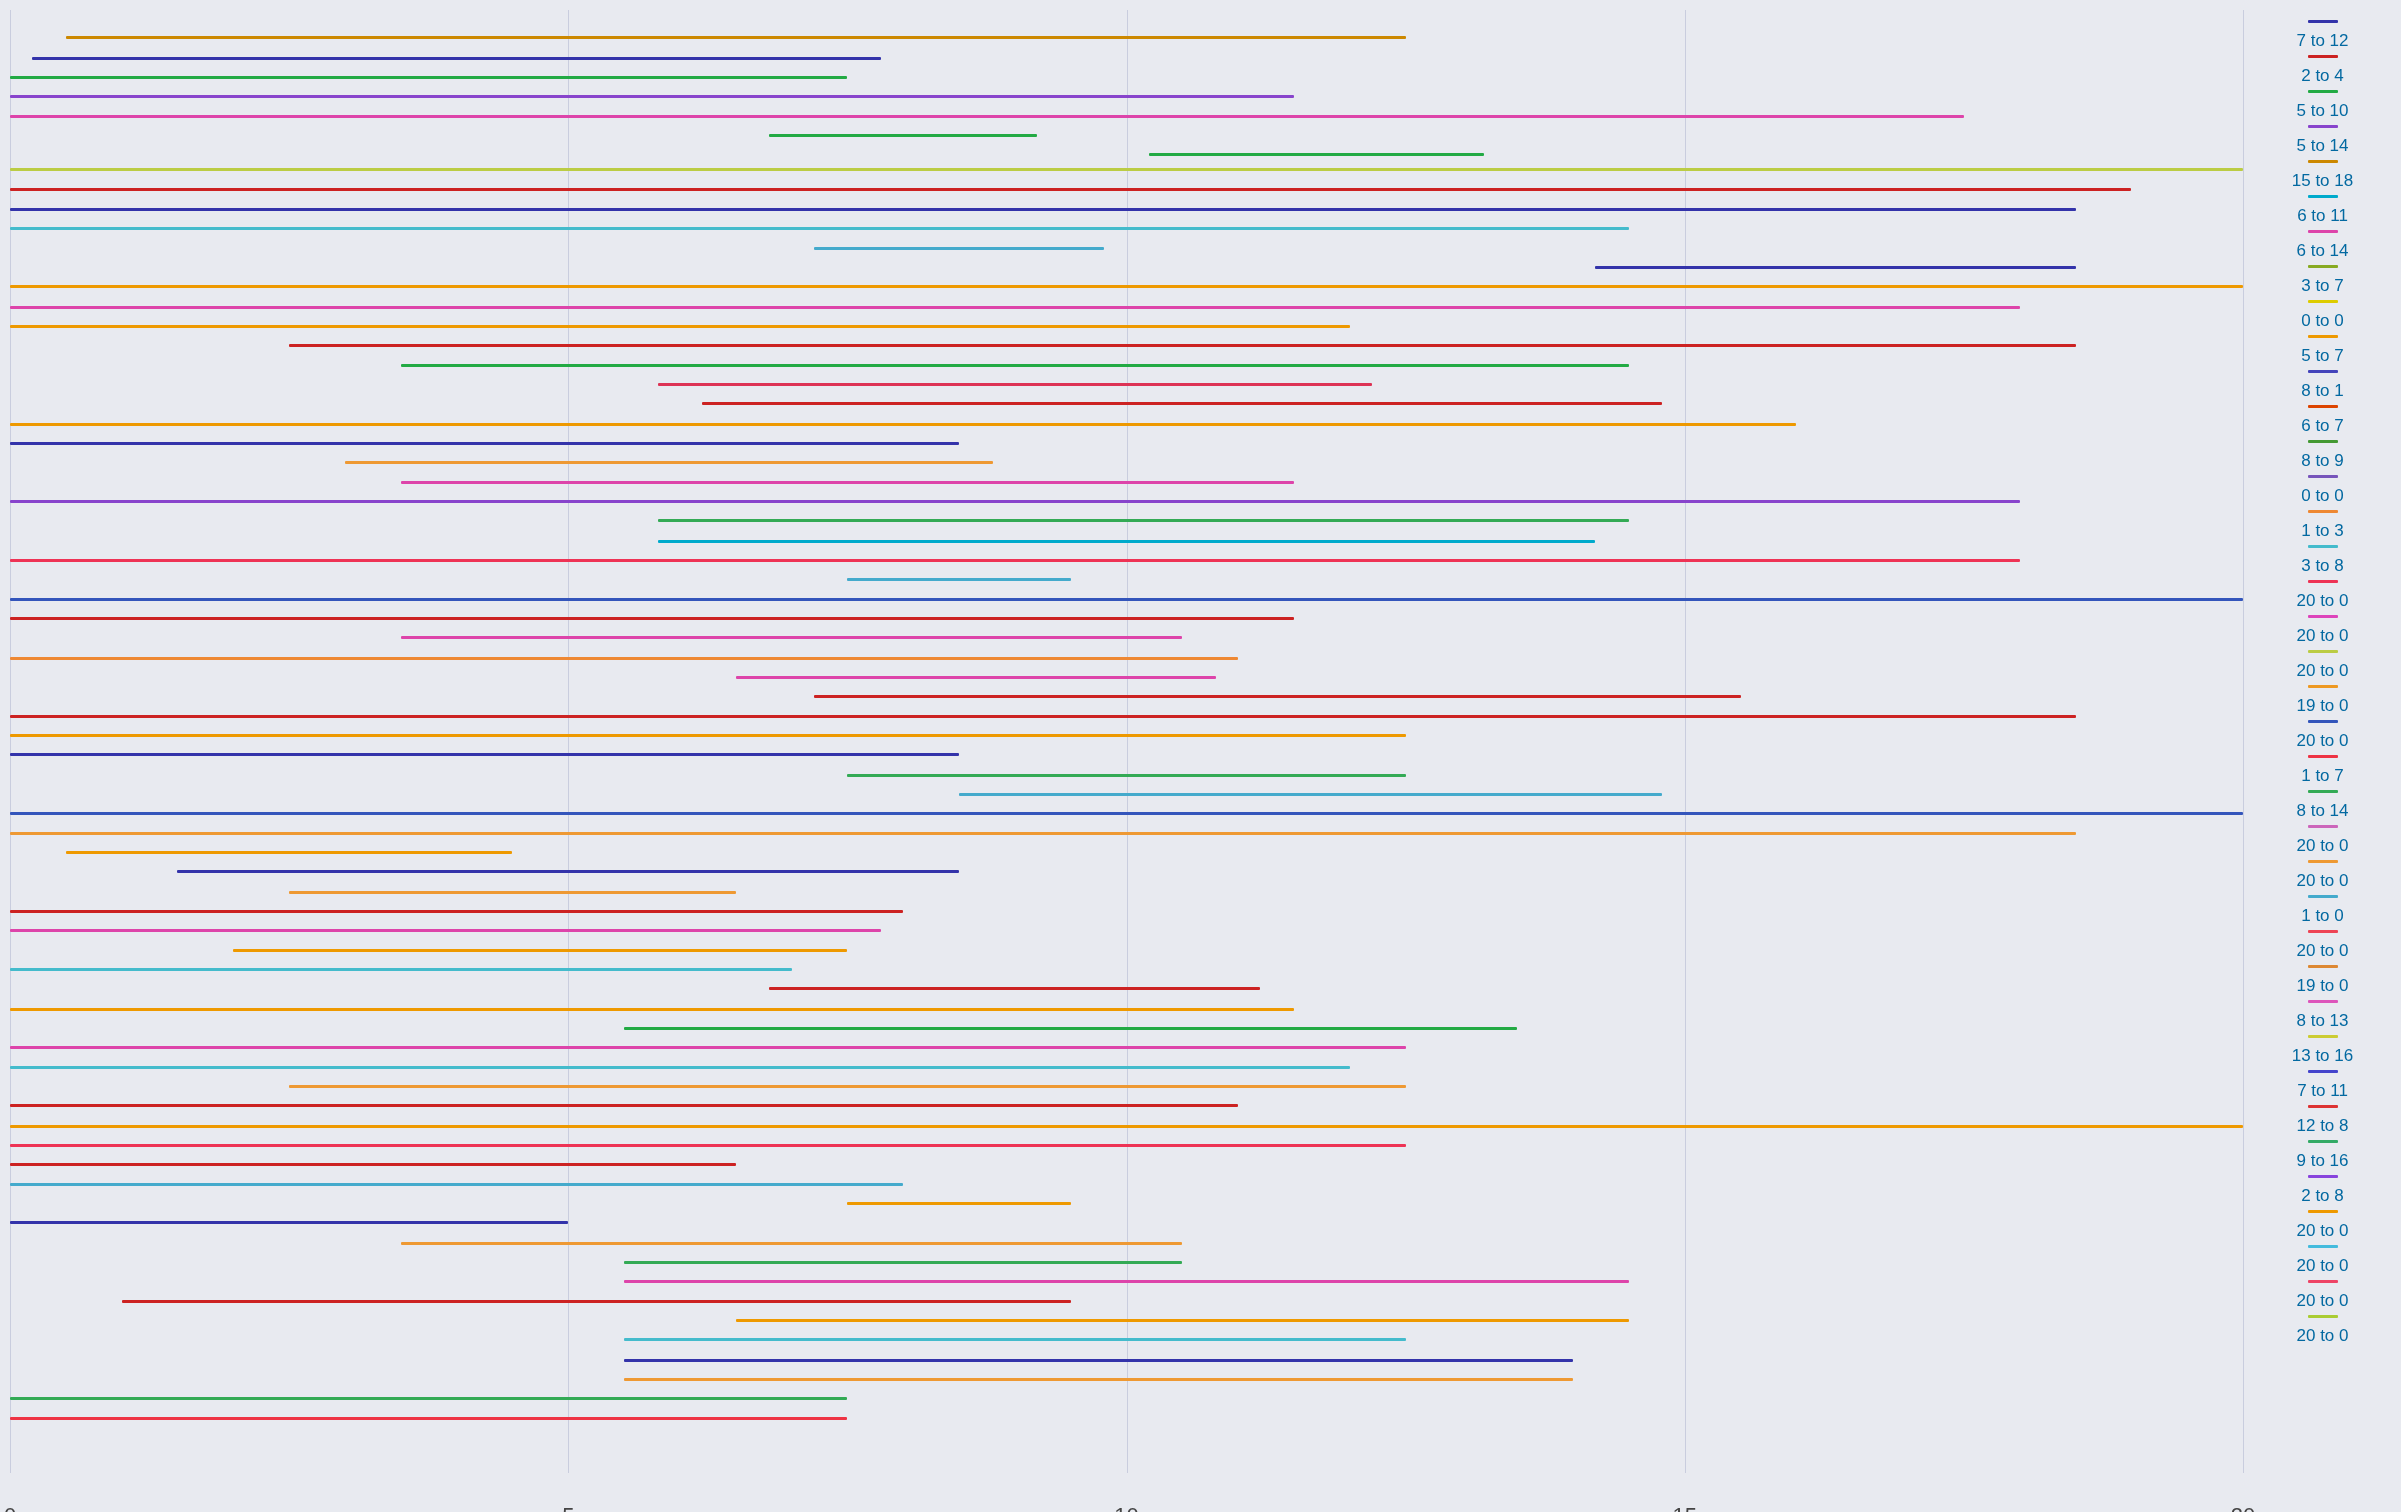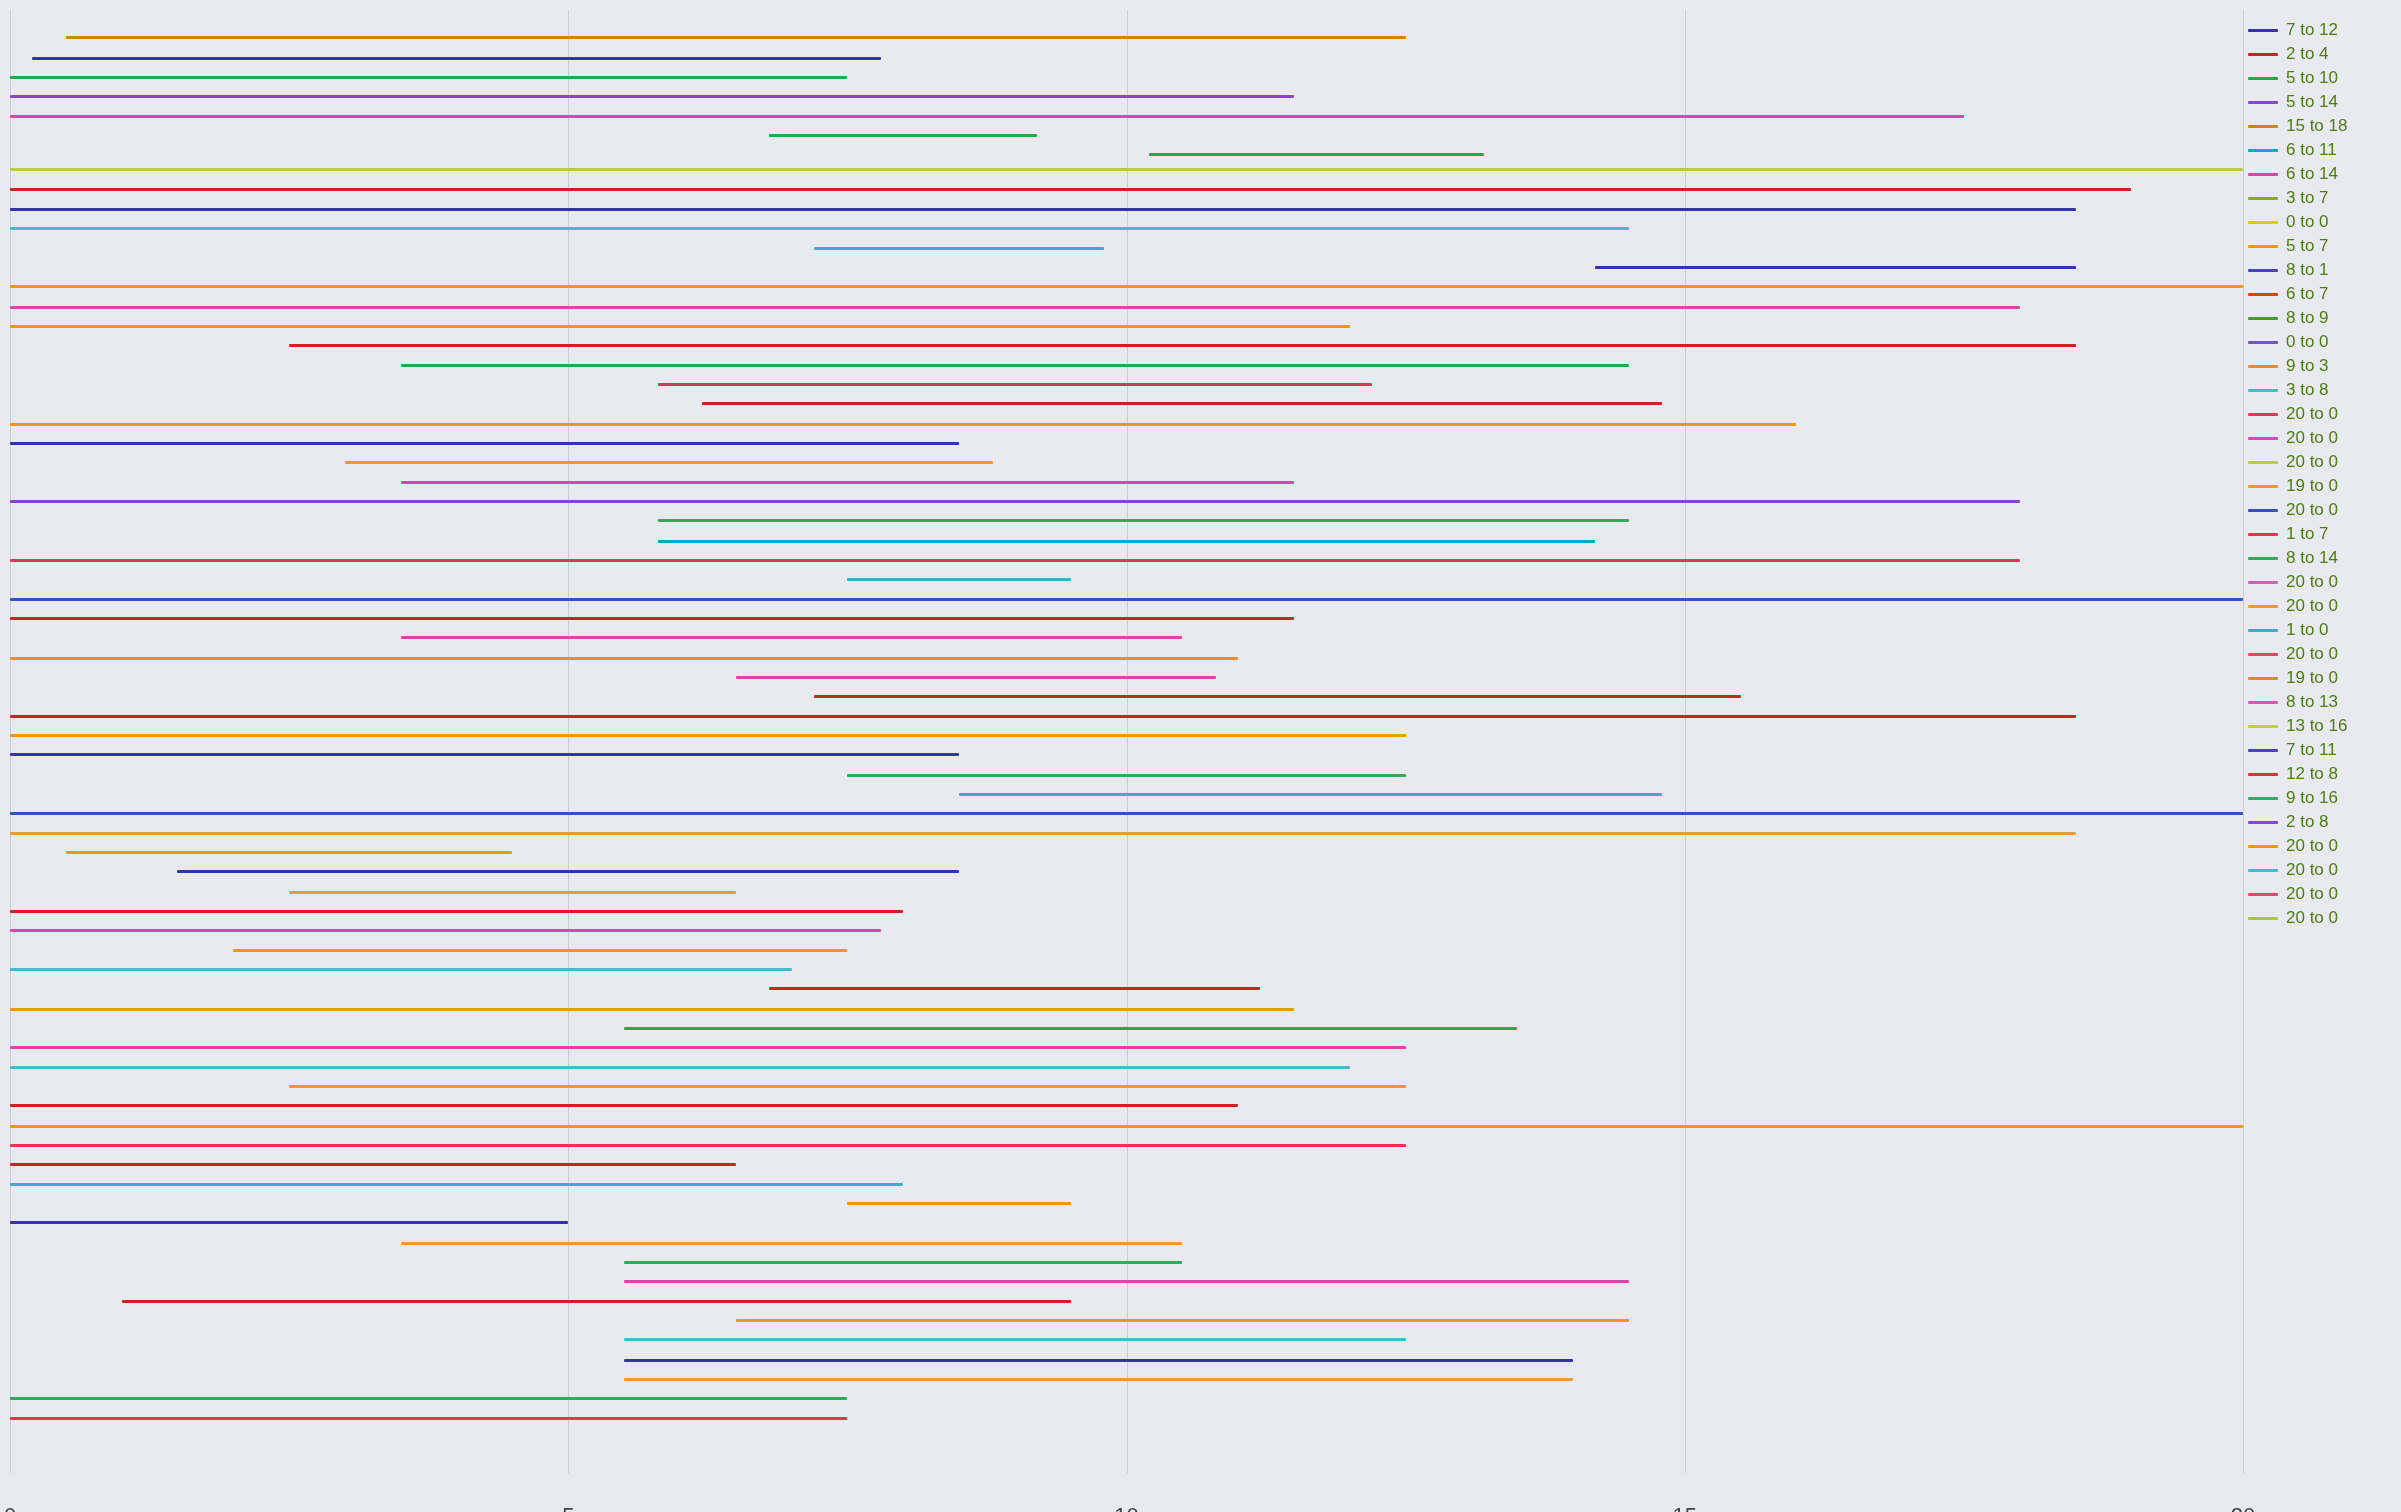--- a/index.html
+++ b/index.html
@@ -72,22 +72,23 @@
       flex-direction: column;
       gap: 4px;
       overflow: hidden;
     }
     
     .legend-item {
       display: flex;
       align-items: center;
       gap: 8px;
       font-size: 17px;
-      color: #4d7c0f;
+      color: #0369a1;
       white-space: nowrap;
+      flex-direction: column;
     }
     
     .legend-line {
       width: 30px;
       height: 3px;
       flex-shrink: 0;
       border-radius: 1px;
     }
   </style>
 </head>
@@ -236,21 +237,21 @@
       <div class="legend-item">
         <div class="legend-line" style="background-color: rgb(68, 153, 51);"></div>
         <span>8 to 9</span>
       </div>
       <div class="legend-item">
         <div class="legend-line" style="background-color: rgb(119, 85, 187);"></div>
         <span>0 to 0</span>
       </div>
       <div class="legend-item">
         <div class="legend-line" style="background-color: rgb(238, 136, 51);"></div>
-        <span>9 to 3</span>
+        <span>1 to 3</span>
       </div>
       <div class="legend-item">
         <div class="legend-line" style="background-color: rgb(68, 187, 204);"></div>
         <span>3 to 8</span>
       </div>
       <div class="legend-item">
         <div class="legend-line" style="background-color: rgb(238, 51, 85);"></div>
         <span>20 to 0</span>
       </div>
       <div class="legend-item">

